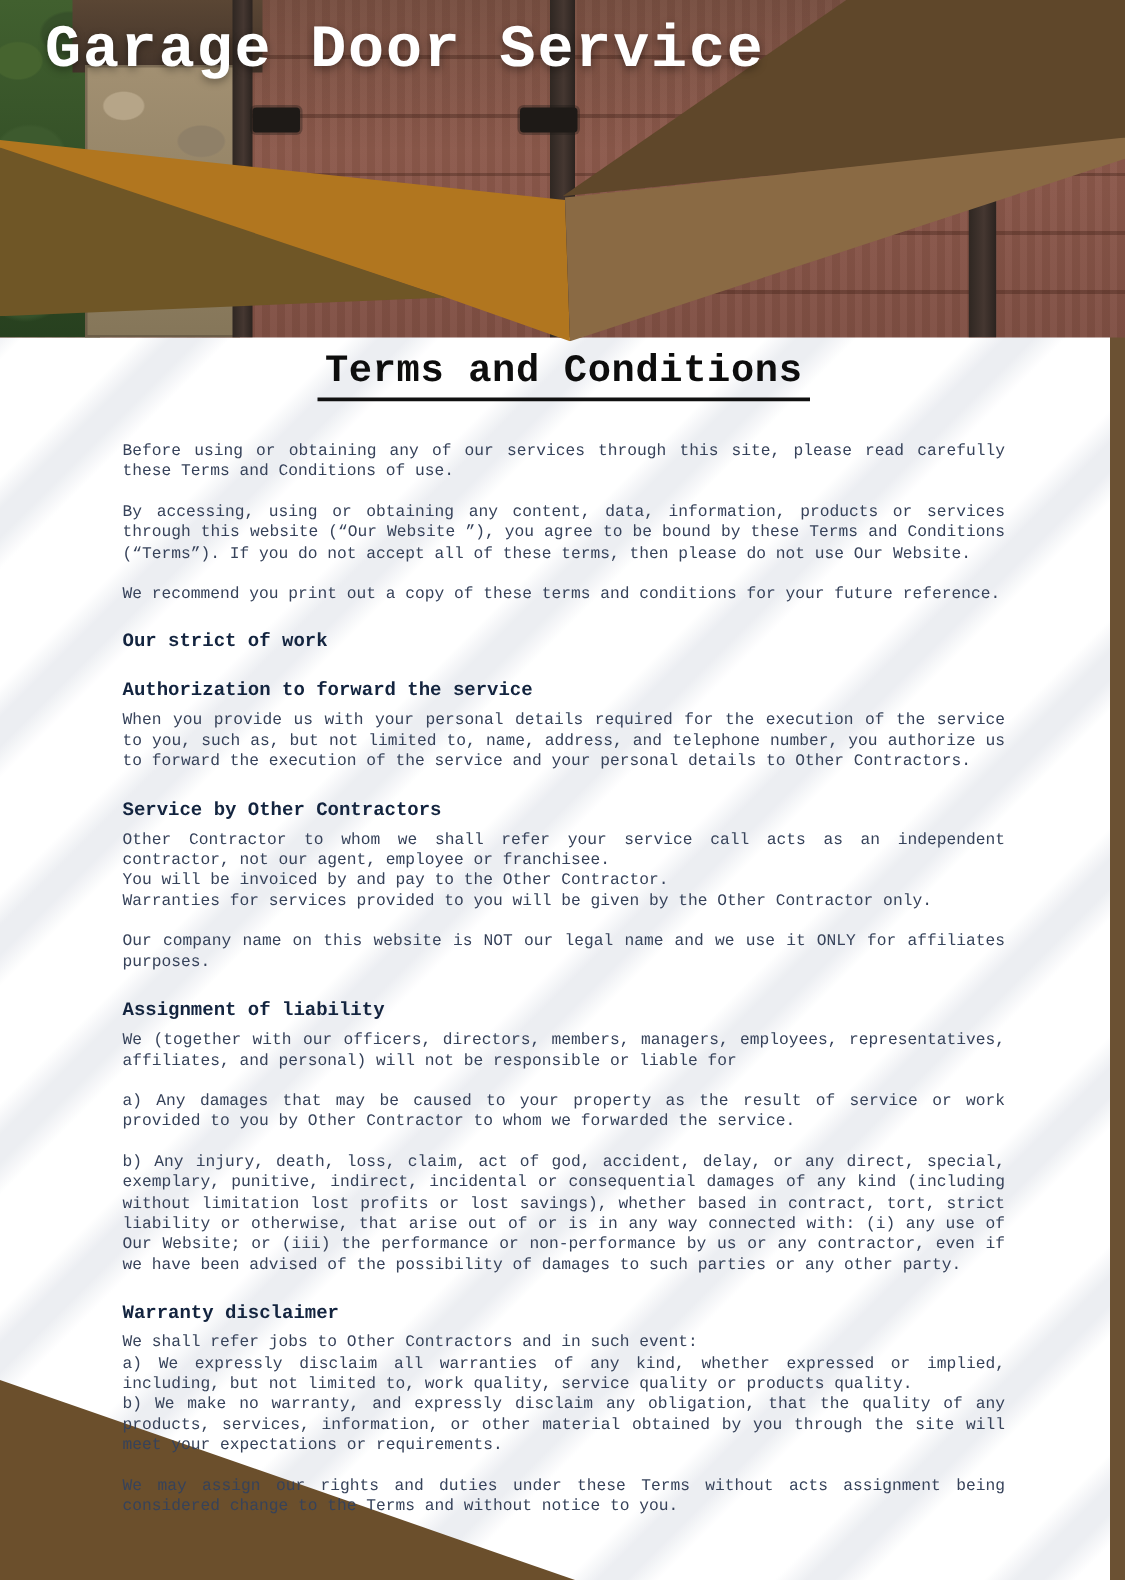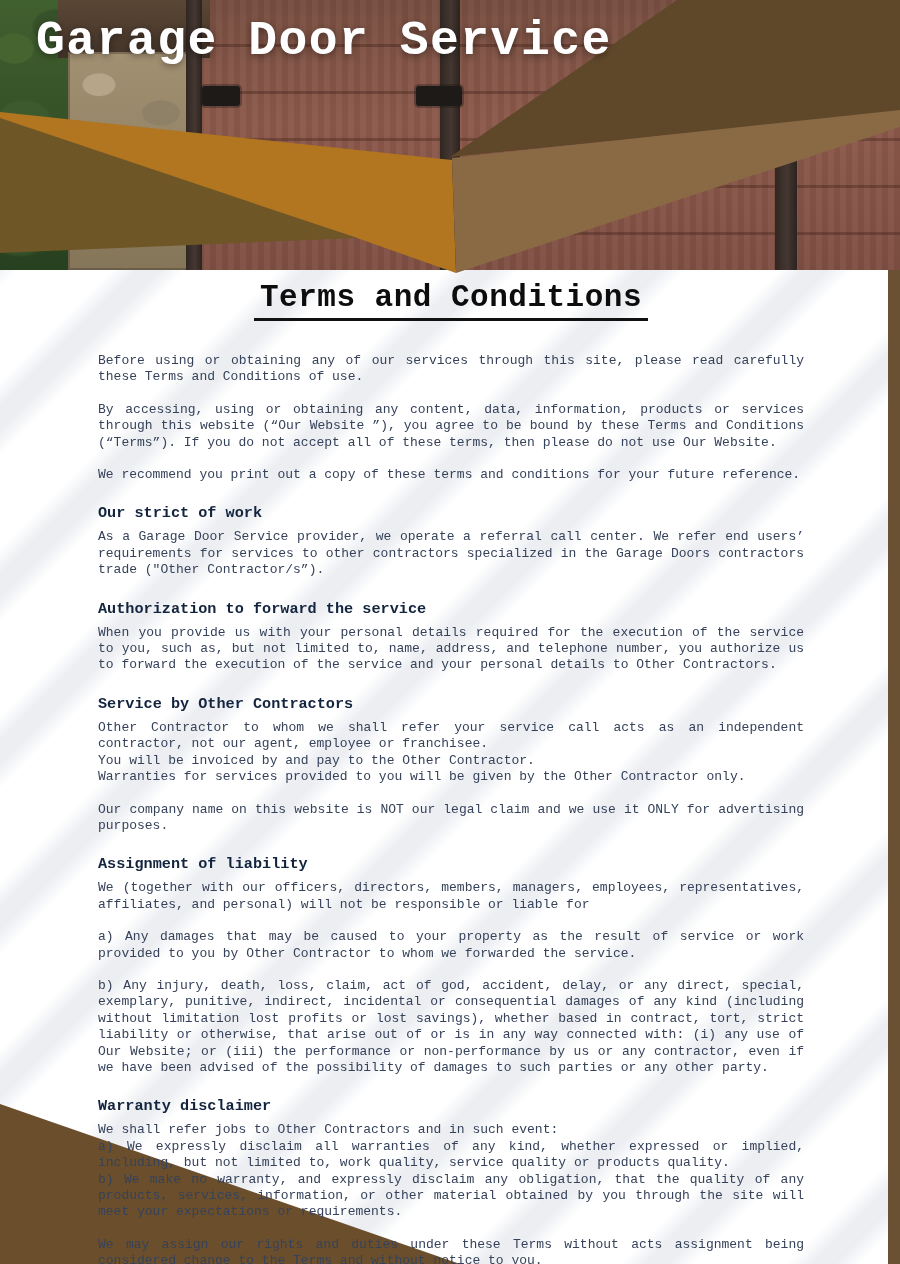--- a/index.html
+++ b/index.html
@@ -120,30 +120,29 @@
   <main class="content">
     <div class="title-wrap">
       <h2 class="doc-title">Terms and Conditions</h2>
     </div>
 
     <p>Before using or obtaining any of our services through this site, please read carefully these Terms and Conditions of use.</p>
     <p>By accessing, using or obtaining any content, data, information, products or services through this website (“Our Website ”), you agree to be bound by these Terms and Conditions (“Terms”). If you do not accept all of these terms, then please do not use Our Website.</p>
     <p>We recommend you print out a copy of these terms and conditions for your future reference.</p>
 
     <h3>Our strict of work</h3>
-    <p>As a Garage Door Service provider, we operate a referral call center. We refer end users’ requirements for services to other contractors specialized in the Garage Doors contractors trade ("Other Contractor/s”).</p>
 
     <h3>Authorization to forward the service</h3>
     <p>When you provide us with your personal details required for the execution of the service to you, such as, but not limited to, name, address, and telephone number, you authorize us to forward the execution of the service and your personal details to Other Contractors.</p>
 
     <h3>Service by Other Contractors</h3>
     <p class="multiline">Other Contractor to whom we shall refer your service call acts as an independent contractor, not our agent, employee or franchisee.
 You will be invoiced by and pay to the Other Contractor.
 Warranties for services provided to you will be given by the Other Contractor only.</p>
-    <p>Our company name on this website is NOT our legal claim and we use it ONLY for advertising purposes.</p>
+    <p>Our company name on this website is NOT our legal name and we use it ONLY for affiliates purposes.</p>
 
     <h3>Assignment of liability</h3>
     <p>We (together with our officers, directors, members, managers, employees, representatives, affiliates, and personal) will not be responsible or liable for</p>
     <p>a) Any damages that may be caused to your property as the result of service or work provided to you by Other Contractor to whom we forwarded the service.</p>
     <p>b) Any injury, death, loss, claim, act of god, accident, delay, or any direct, special, exemplary, punitive, indirect, incidental or consequential damages of any kind (including without limitation lost profits or lost savings), whether based in contract, tort, strict liability or otherwise, that arise out of or is in any way connected with: (i) any use of Our Website; or (iii) the performance or non-performance by us or any contractor, even if we have been advised of the possibility of damages to such parties or any other party.</p>
 
     <h3>Warranty disclaimer</h3>
     <p class="multiline">We shall refer jobs to Other Contractors and in such event:
 a) We expressly disclaim all warranties of any kind, whether expressed or implied, including, but not limited to, work quality, service quality or products quality.
 b) We make no warranty, and expressly disclaim any obligation, that the quality of any products, services, information, or other material obtained by you through the site will meet your expectations or requirements.</p>

